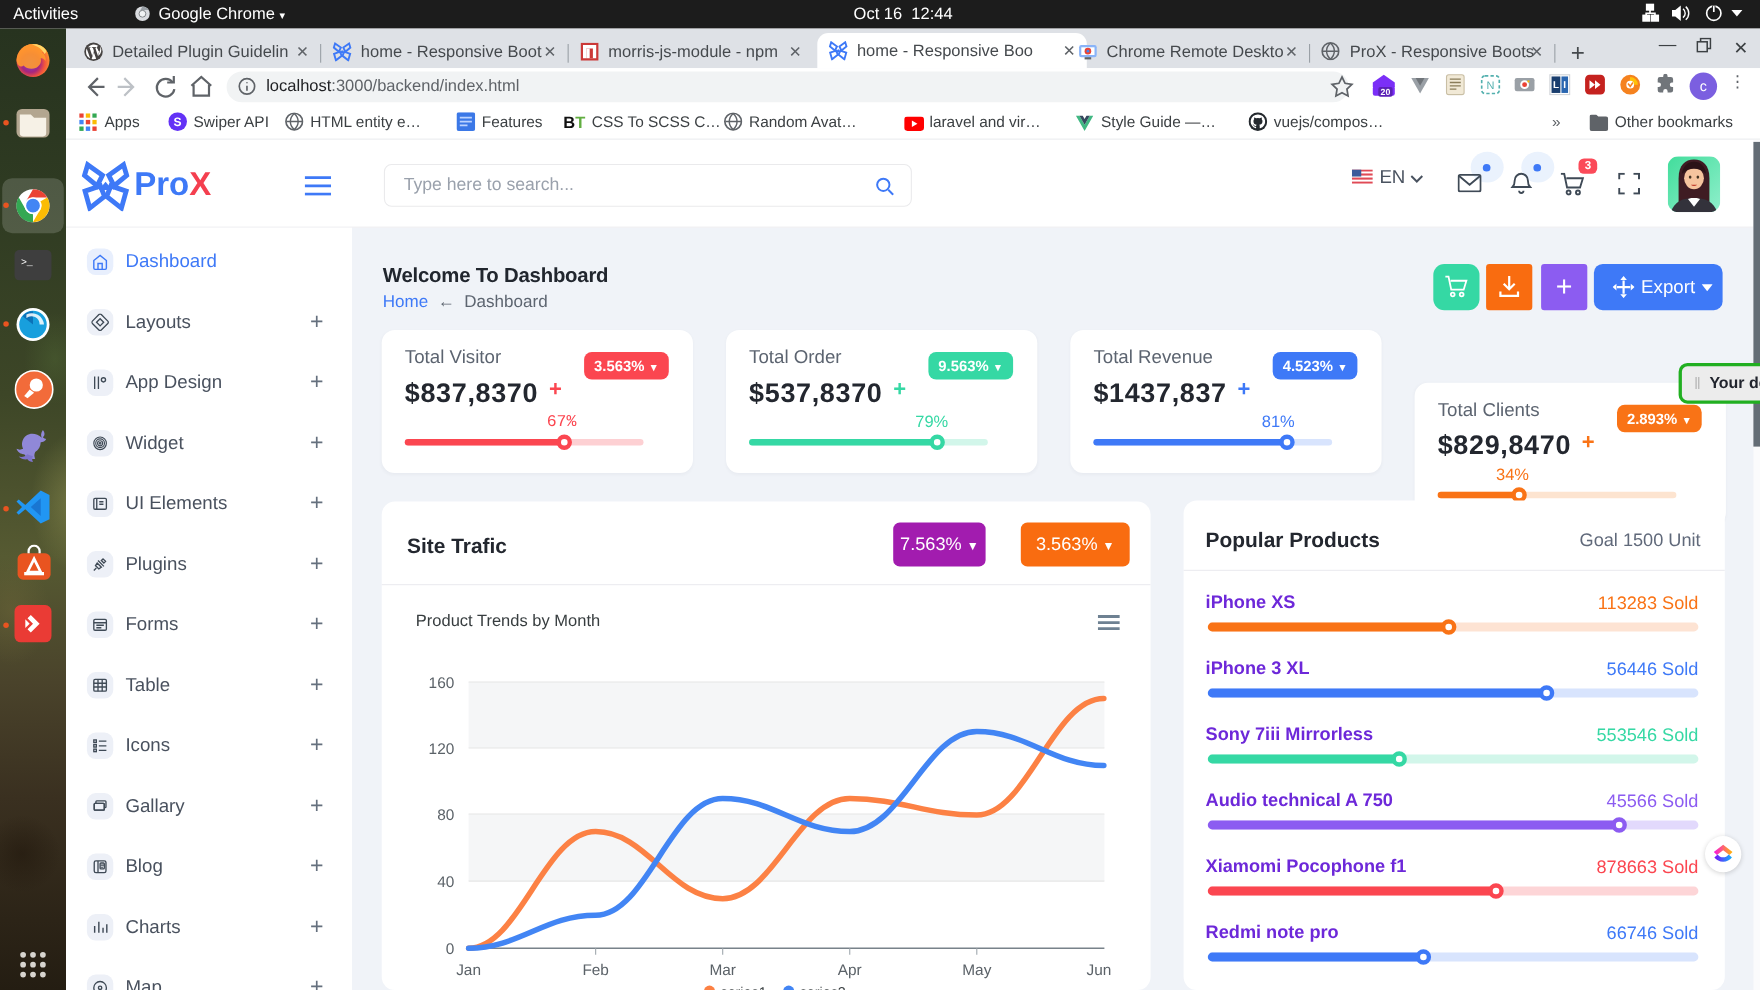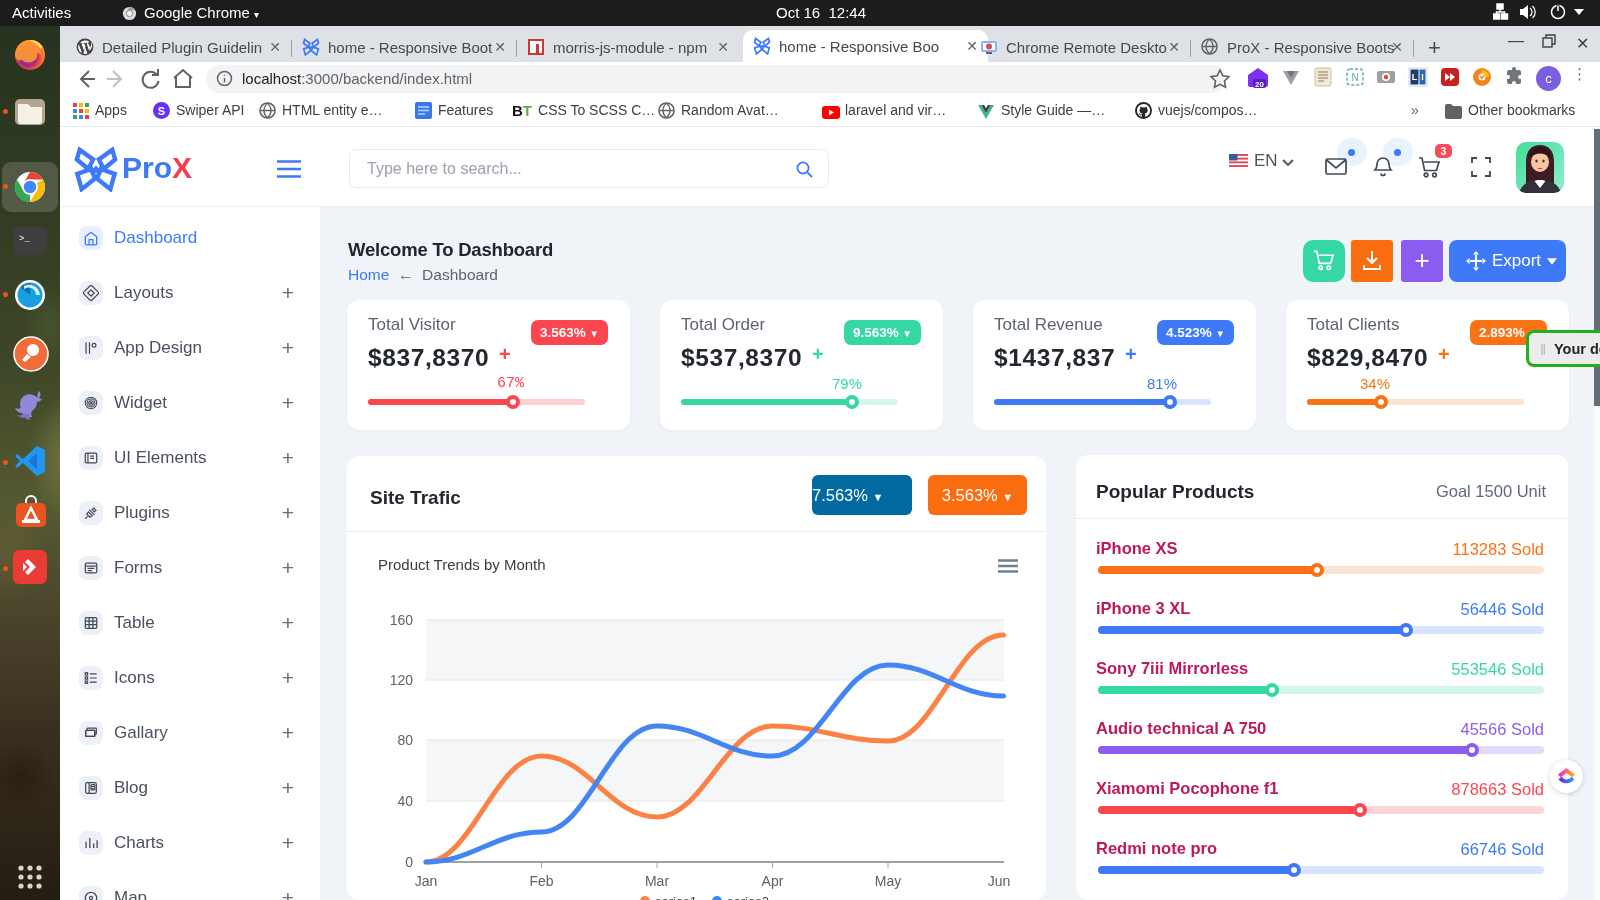--- a/index.html
+++ b/index.html
@@ -58,21 +58,21 @@
 .scard .plus { position:absolute; font-size:20px; font-weight:bold; top:43px; }
 .scard .badge { position:absolute; right:22px; top:20px; height:25px; border-radius:7px; color:#fff; font-size:13.5px; font-weight:bold; line-height:25px; padding:0 9px; }
 .scard .pct { position:absolute; top:75px; font-size:15px; }
 .scard .trk { position:absolute; left:21px; top:99px; width:217px; height:6px; border-radius:3px; }
 .scard .fil { position:absolute; left:0; top:0; height:6px; border-radius:3px; }
 .scard .th { position:absolute; top:-4px; width:14px; height:14px; border-radius:50%; border:4px solid; background:#fff; }
 
 
 #trafic { position:absolute; left:287px; top:329px; width:699px; height:444px; background:#fff; border-radius:12px; }
 #popular { position:absolute; left:1016px; top:328px; width:492px; height:445px; background:#fff; border-radius:12px; }
-.prow .nm { position:absolute; left:20px; font-size:16.5px; font-weight:bold; color:#be185d; }
+.prow .nm { position:absolute; left:20px; font-size:16.5px; font-weight:bold; color:#6d28d9; }
 .prow .sold { position:absolute; right:24px; font-size:16.5px; }
 .ptrk { position:absolute; left:22px; width:446px; height:8px; border-radius:4px; }
 .ptrk .pf { position:absolute; left:0; top:0; height:8px; border-radius:4px; }
 .ptrk .pth { position:absolute; top:-3px; width:14px; height:14px; border-radius:50%; background:#fff; border:4px solid; }
 
 
 .hbtn { position:absolute; top:113px; width:42px; height:42px; border-radius:9px; color:#fff; text-align:center; }
 #toast { position:absolute; left:1526px; top:330px; width:100px; height:37px; background:#ececec; border:3px solid #21af21; border-radius:8px; }
 #vscroll { position:absolute; right:0px; top:0px; width:6px; height:773px; background:#fbfbfc; }
 #vthumb { position:absolute; right:0px; top:2px; width:6px; height:277px; background:#646d76; border-radius:0px; }
@@ -331,21 +331,21 @@
         <path d="M8 9l2 2.5L12.5 8" stroke="#f5821f" stroke-width="1.4" fill="none"></path>
       </svg></div>
   <div style="position:absolute; left:1444px; top:5px;"><svg width="20" height="20" viewBox="0 0 20 20" fill="#70757a">
         <path d="M8 2a2 2 0 014 0v1h3a2 2 0 012 2v3h-1a2 2 0 000 4h1v3a2 2 0 01-2 2h-3v-1a2 2 0 00-4 0v1H5a2 2 0 01-2-2v-3h1a2 2 0 000-4H3V5a2 2 0 012-2h3z"></path>
       </svg></div>
   <div style="position:absolute; left:1476px; top:4px; width:25px; height:25px; border-radius:50%; background:#7b5fe0; color:#fff; font-size:13px; text-align:center; line-height:25px;">c</div>
   <div style="position:absolute; left:1512px; top:3px; color:#5f6368; font-size:15px; letter-spacing:0;">⋮</div>
 </div>
 
 <div id="bookbar" class="abs">
-  <span class="bk" style="left:12px;text-align:right;"><span class="bi"><svg width="16" height="16" viewBox="0 0 16 16">
+  <span class="bk" style="left:12px;"><span class="bi"><svg width="16" height="16" viewBox="0 0 16 16">
           <g>
             <rect x="0" y="0" width="4" height="4" fill="#ea4335"></rect>
             <rect x="6" y="0" width="4" height="4" fill="#fbbc05"></rect>
             <rect x="12" y="0" width="4" height="4" fill="#34a853"></rect>
             <rect x="0" y="6" width="4" height="4" fill="#4285f4"></rect>
             <rect x="6" y="6" width="4" height="4" fill="#ea4335"></rect>
             <rect x="12" y="6" width="4" height="4" fill="#fbbc05"></rect>
             <rect x="0" y="12" width="4" height="4" fill="#34a853"></rect>
             <rect x="6" y="12" width="4" height="4" fill="#4285f4"></rect>
             <rect x="12" y="12" width="4" height="4" fill="#ea4335"></rect>
@@ -641,35 +641,35 @@
     <span class="t1">Total Revenue</span>
     <span class="badge" style="background:#3e79f7;">4.523% <span style="font-size:9.5px;">▼</span></span>
     <span class="amt">$1437,837</span>
       <span class="plus" style="left:152px;color:#3e79f7;">+</span>
     <span class="pct" style="left:174px;color:#3e79f7;">81%</span>
     <div class="trk" style="background:#d8e4fd;">
         <div class="fil" style="width:176px;background:#3e79f7;"></div>
         <div class="th" style="left:169px;border-color:#3e79f7;"></div>
       </div>
   </div>
-  <div class="scard" style="left:1226px;">
+  <div class="scard" style="left:1226px;margin-top:48px;">
     <span class="t1">Total Clients</span>
     <span class="badge" style="background:#f97316;">2.893% <span style="font-size:9.5px;">▼</span></span>
     <span class="amt">$829,8470</span>
       <span class="plus" style="left:152px;color:#f97316;">+</span>
     <span class="pct" style="left:74px;color:#f97316;">34%</span>
     <div class="trk" style="background:#fde4d0;">
         <div class="fil" style="width:74px;background:#f97316;"></div>
         <div class="th" style="left:67px;border-color:#f97316;"></div>
       </div>
   </div>
 
   <div id="trafic">
     <span style="position:absolute;left:23px;top:31px;font-size:19px;font-weight:bold;color:#23272f;">Site Trafic</span>
-    <div style="position:absolute;left:465px;top:19px;width:100px;height:40px;background:#0369a1;border-radius:6px;color:#fff;font-size:16.5px;text-align:left;line-height:40px;">7.563% <span style="font-size:11px;">▼</span></div>
+    <div style="position:absolute;left:465px;top:19px;width:84px;height:40px;background:#a21caf;border-radius:6px;color:#fff;font-size:16.5px;text-align:center;line-height:40px;">7.563% <span style="font-size:11px;">▼</span></div>
     <div style="position:absolute;left:581px;top:19px;width:99px;height:40px;background:#f96c10;border-radius:6px;color:#fff;font-size:16.5px;text-align:center;line-height:40px;">3.563% <span style="font-size:11px;">▼</span></div>
     <div style="position:absolute;left:0;top:75px;width:699px;height:1px;background:#ececf0;"></div>
     <span style="position:absolute;left:31px;top:100px;font-size:15px;color:#373d3f;">Product Trends by Month</span>
     <svg style="position:absolute;left:651px;top:103px;" width="20" height="14" viewBox="0 0 20 14" stroke="#6e8192" stroke-width="2.6">
         <path d="M0 1.5h20M0 7h20M0 12.5h20"></path>
       </svg>
 
     <svg style="position:absolute;left:0px;top:130px;" width="699" height="314" viewBox="0 0 699 314">
 
       <rect x="79" y="34" width="578" height="60" fill="#f5f6f7"></rect>

